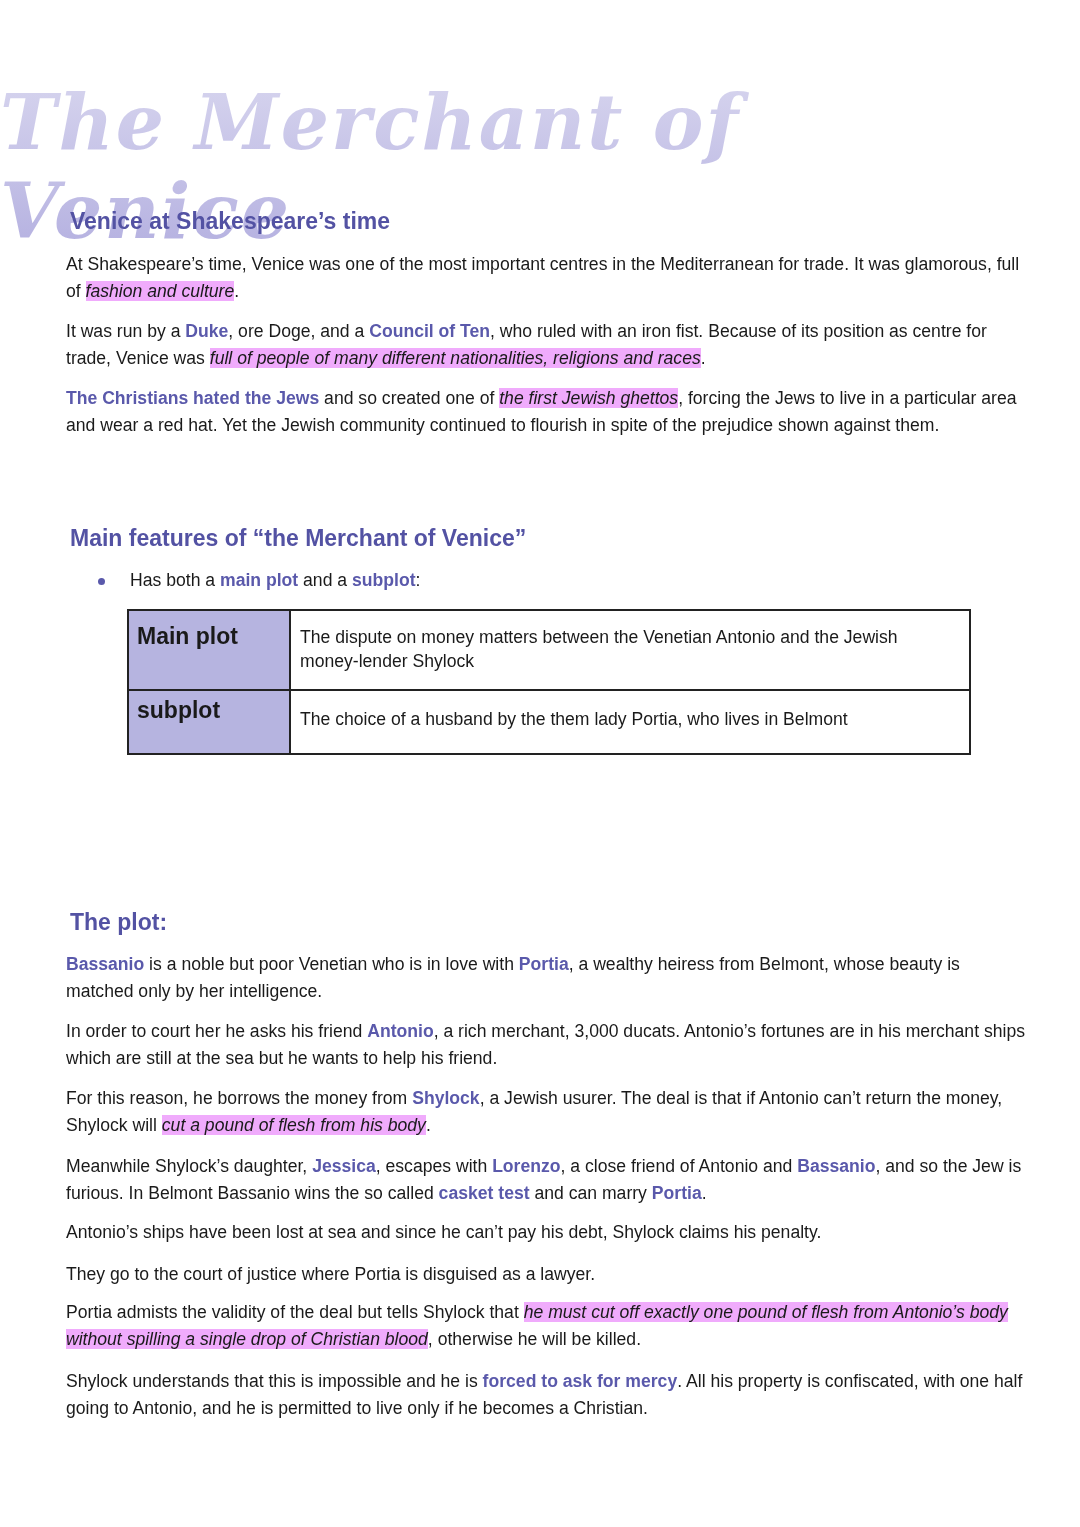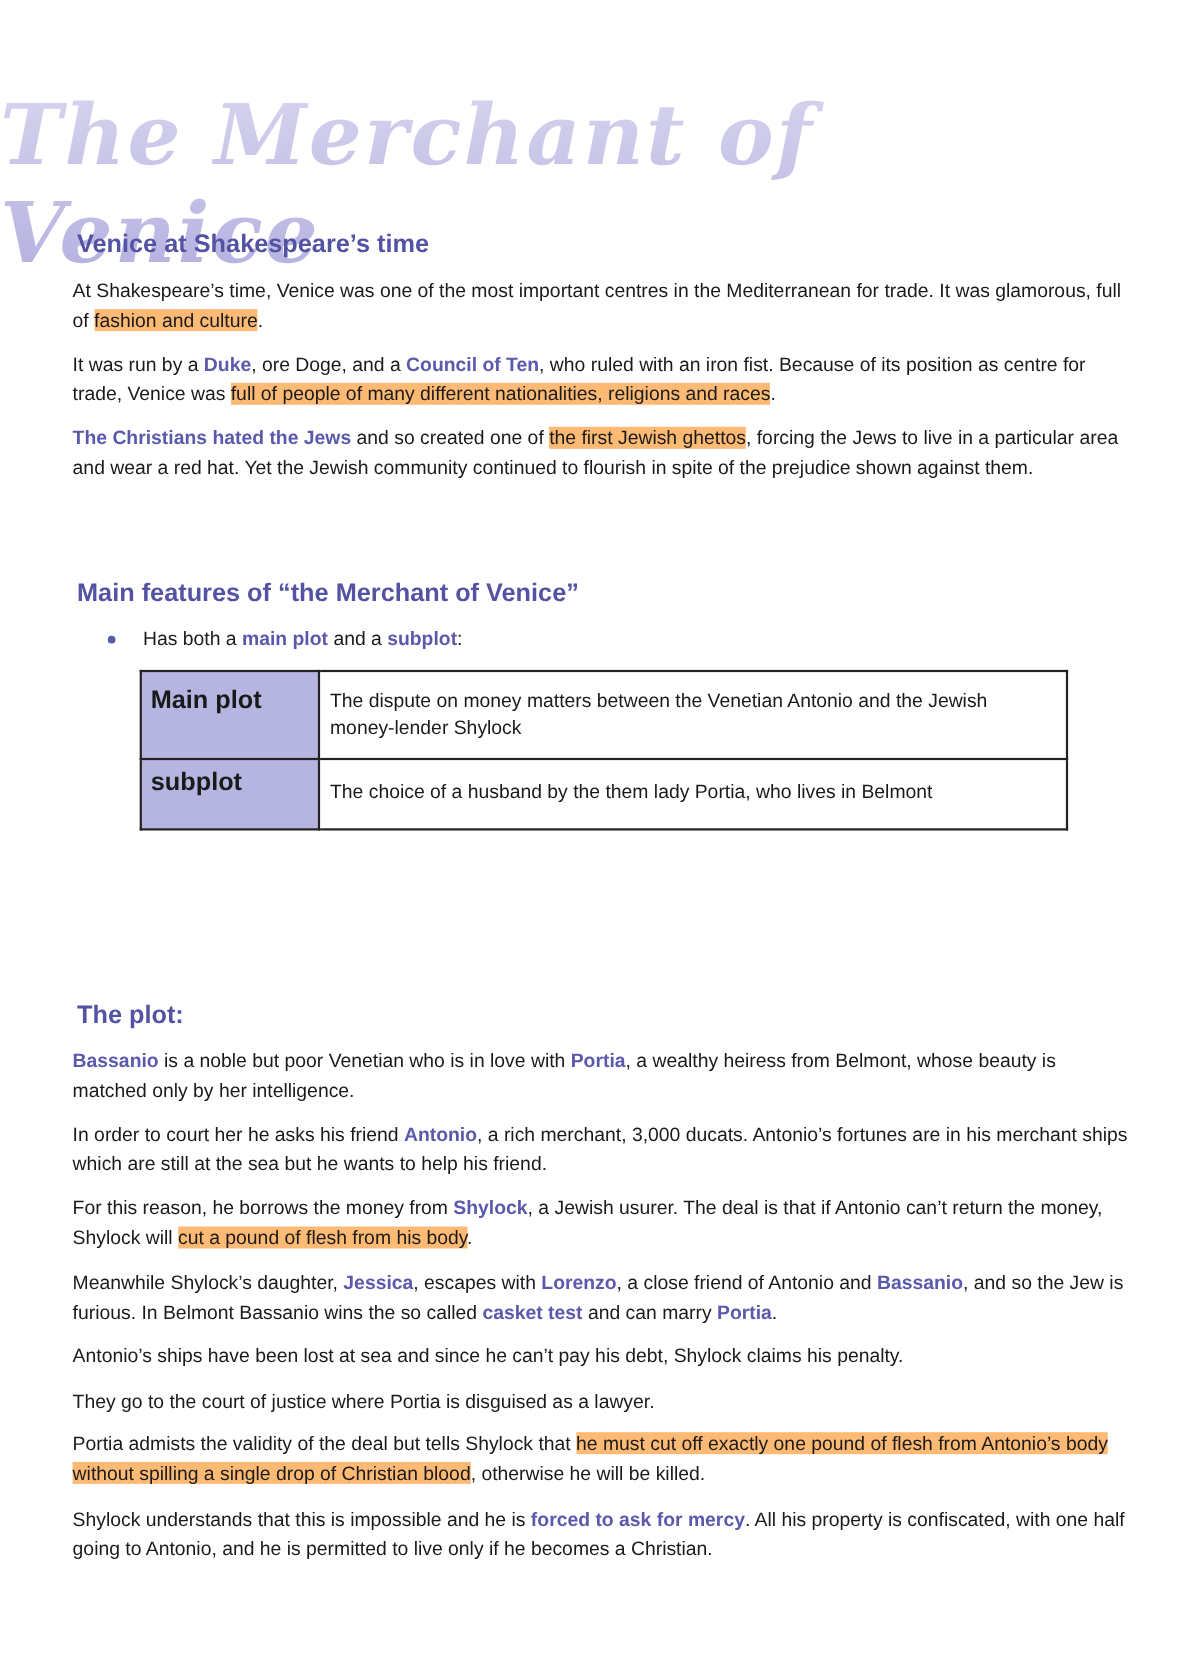--- a/index.html
+++ b/index.html
@@ -6,21 +6,21 @@
   body { width:1080px; height:1527px; position:relative; overflow:hidden;
          font-family:"Liberation Sans", "DejaVu Sans", sans-serif; color:#1a1a1a; }
   .title { position:absolute; top:78px; left:0; width:873px; text-align:left;
            font-family:"DejaVu Serif", serif; font-style:italic; font-weight:bold;
            font-size:76px; letter-spacing:2px; color:#c3c0e6;
            background:linear-gradient(180deg,#d6d4ee 0%,#b4b0e0 100%);
            -webkit-background-clip:text; background-clip:text; -webkit-text-fill-color:transparent; }
   .h { position:absolute; left:66px; font-size:23px; font-weight:bold; color:#5352a3; margin:4px; }
   .p { position:absolute; left:66px; width:960px; font-size:17.6px; line-height:26.5px; margin:0; }
   .b { color:#5a59ab; font-weight:bold; }
-  .hl { background:#fdba74; }
+  .hl { background:#f0abfc;font-style:italic; }
   .bullets { position:absolute; left:66px; margin:0; padding:0; list-style:none; font-size:17.6px; }
   .bullets li { position:relative; padding-left:64px; line-height:27px; }
   .bullets li .dot { position:absolute; left:32px; top:11px; width:7px; height:7px; border-radius:50%; background:#5a59ab; }
   table.plot { position:absolute; left:127px; top:609px; width:844px; border-collapse:collapse; }
   table.plot td { border:2px solid #222; vertical-align:top; }
   table.plot td.k { width:144px; background:#b6b4e0; font-weight:bold; font-size:23px; padding:12px 8px; }
   table.plot td.v { font-size:17.6px; padding:14px 9px 10px 9px; line-height:24px; }
   table.plot tr.r1 td { height:54px; }
   table.plot tr.r2 td { height:36px; }
   table.plot tr.r2 td.k { padding-top:6px; }

